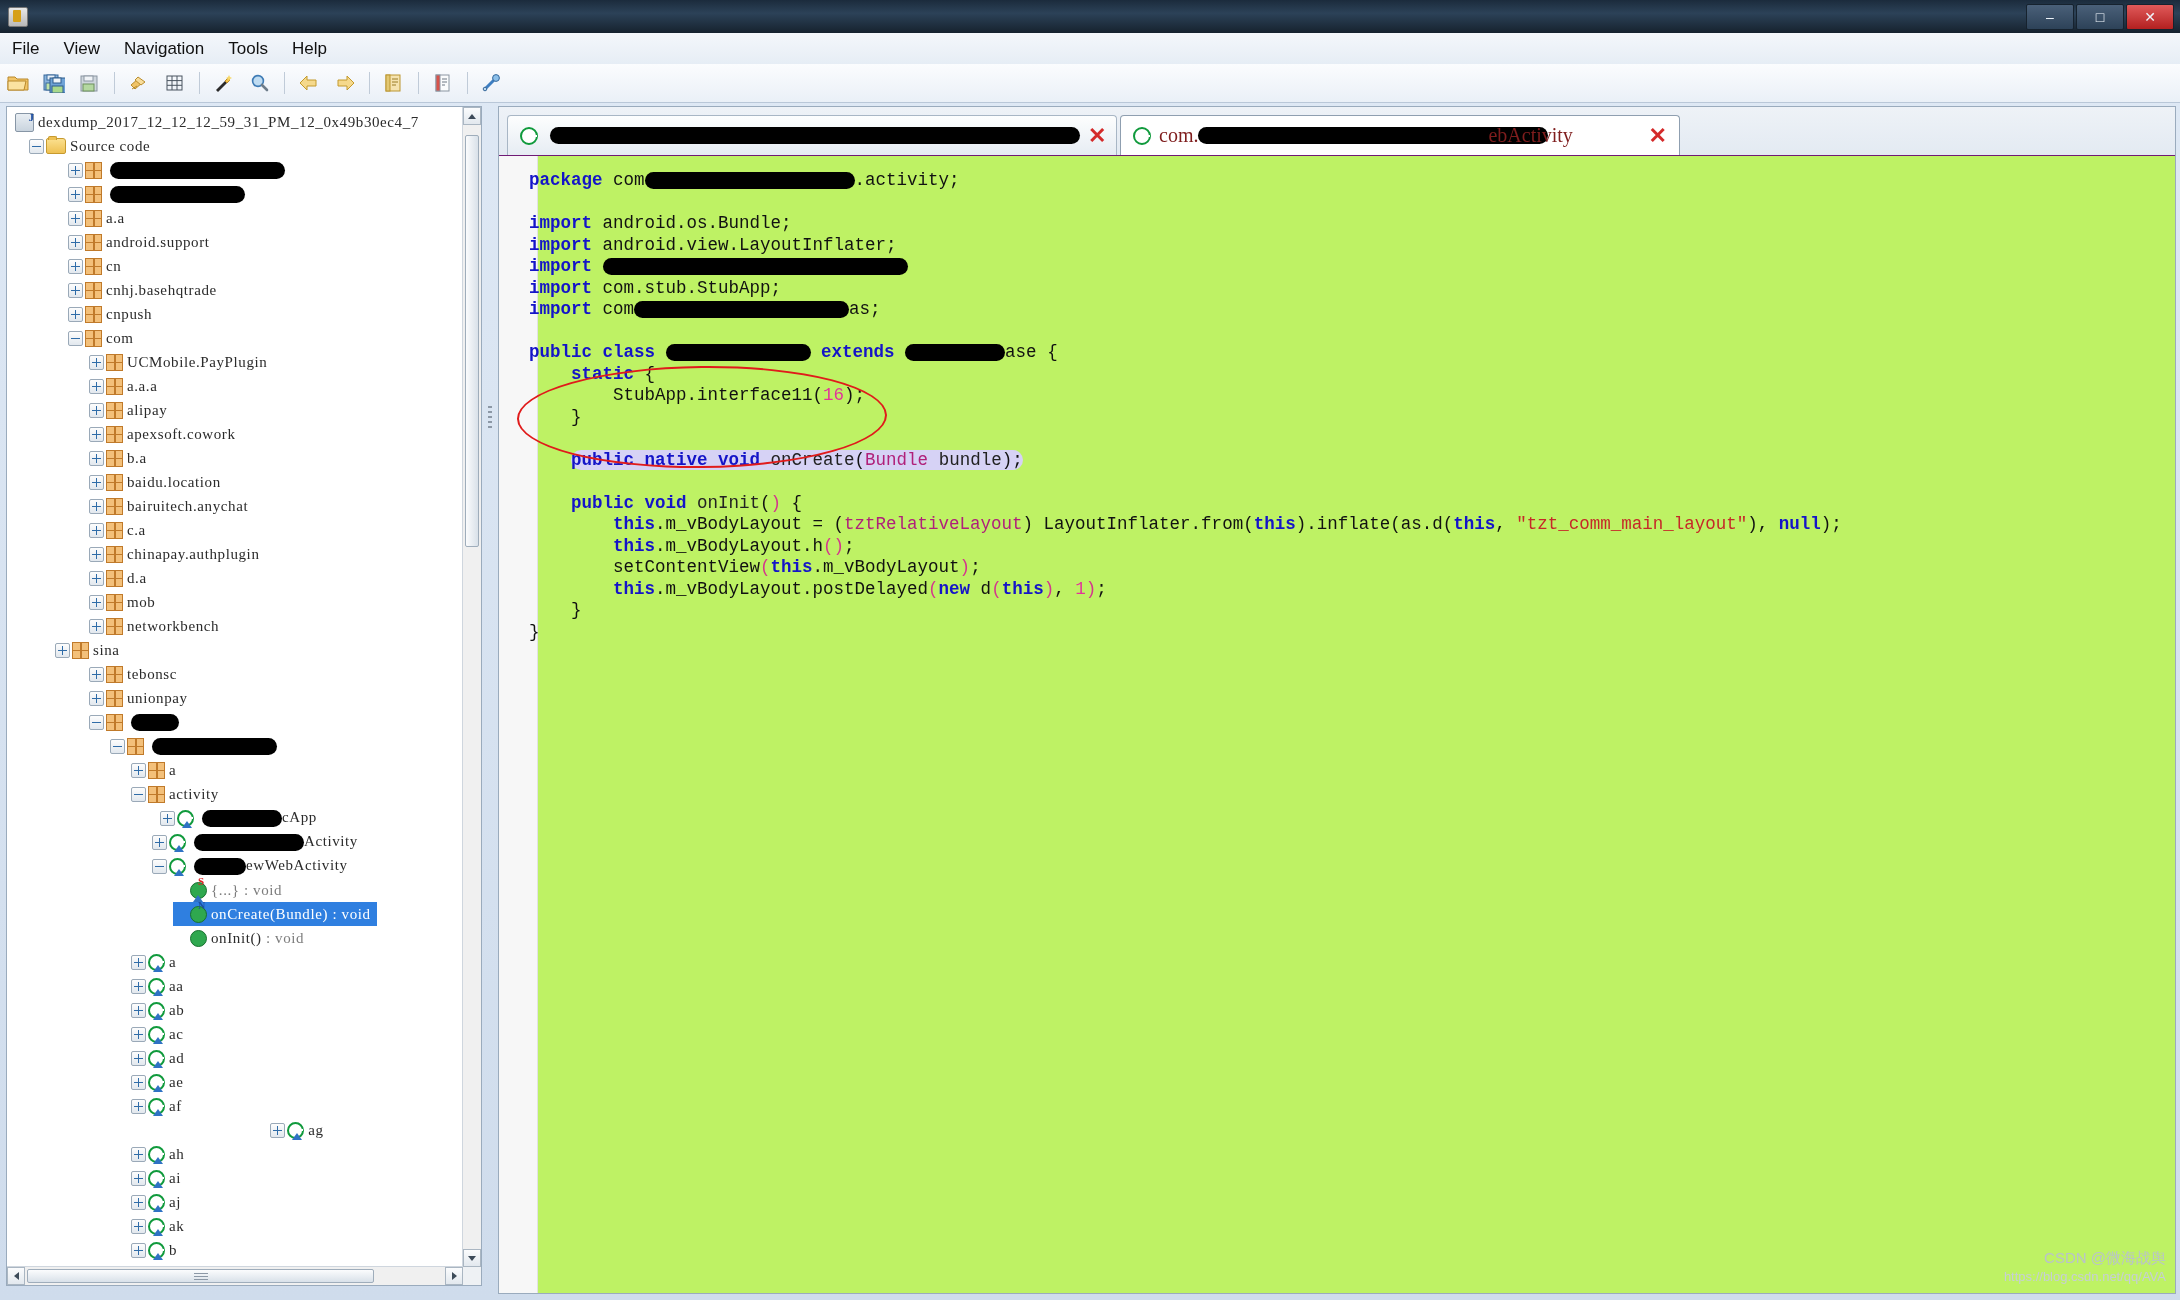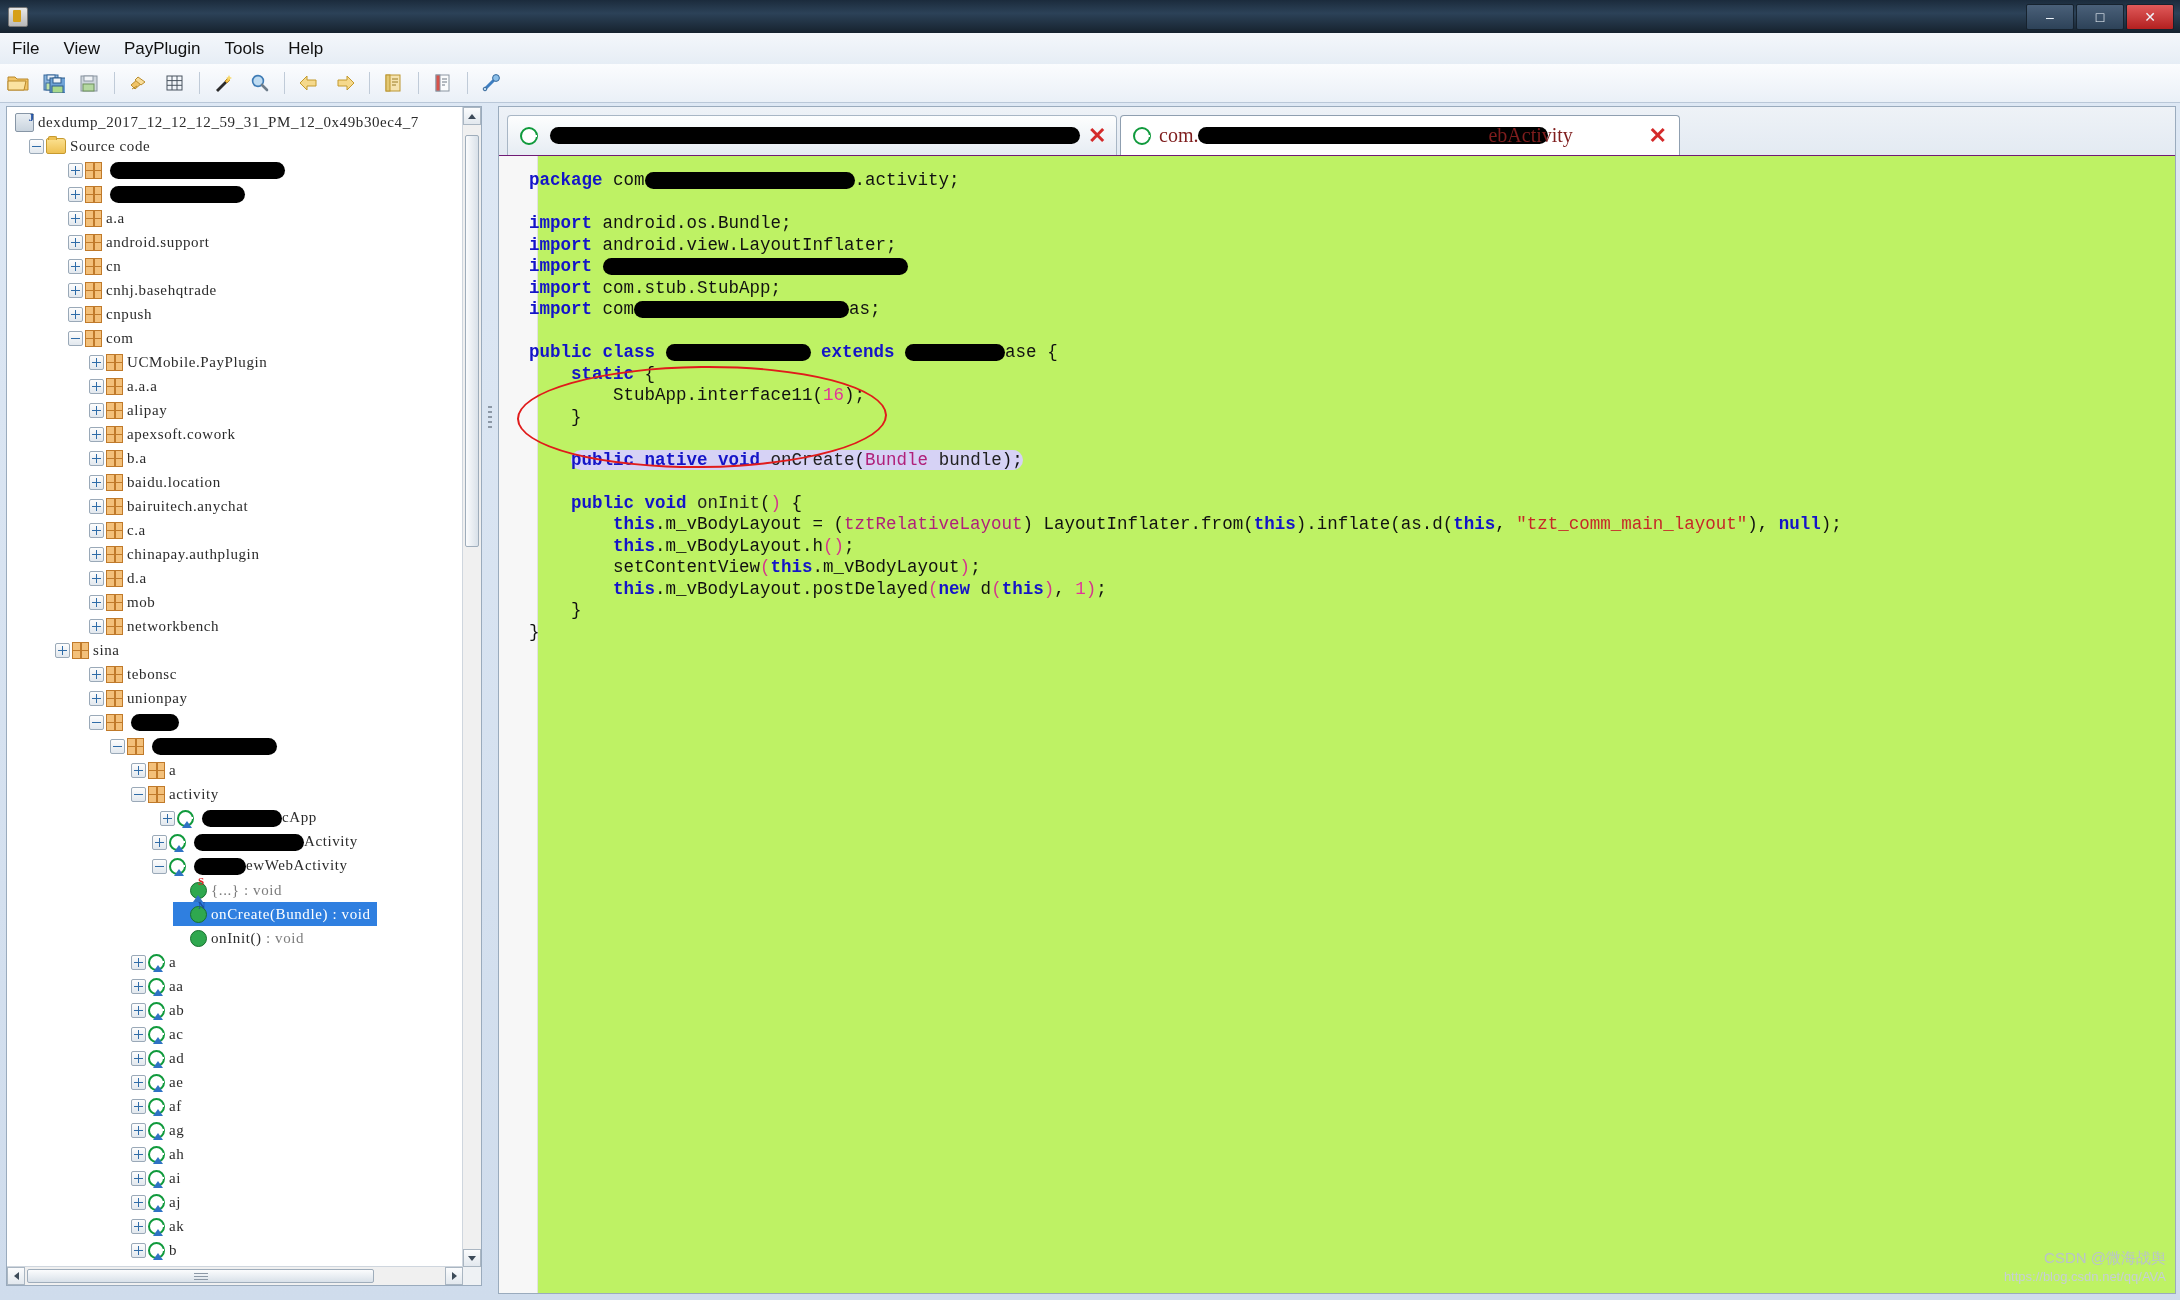--- a/index.html
+++ b/index.html
@@ -338,21 +338,21 @@
     <div class="winbtns">
       <div class="winbtn">–</div>
       <div class="winbtn">□</div>
       <div class="winbtn close">✕</div>
     </div>
   </div>
 
   <div class="menubar">
     <div class="menuitem">File</div>
     <div class="menuitem">View</div>
-    <div class="menuitem">PayPlugin</div>
+    <div class="menuitem">Navigation</div>
     <div class="menuitem">Tools</div>
     <div class="menuitem">Help</div>
   </div>
 
   <div class="toolbar">
     <div class="tbtn">
       <svg class="ico" width="22" height="20" viewBox="0 0 22 20">
         <path d="M1 4h7l2 2h11v11H1z" fill="#f2c568" stroke="#b8882a"></path>
         <path d="M1 8h18l-2 9H1z" fill="#fbe2a0" stroke="#b8882a"></path>
       </svg>
@@ -651,21 +651,21 @@
               <div class="trow" style="margin-left: 120px;">
                 <span class="handle plus"></span>
                 <span class="clsico withtri"></span>
                 <span class="lbl">ae</span>
               </div>
               <div class="trow" style="margin-left: 120px;">
                 <span class="handle plus"></span>
                 <span class="clsico withtri"></span>
                 <span class="lbl">af</span>
               </div>
-              <div class="trow" style="margin-left: 120px;">
+              <div class="trow" style="margin-left: 120px; justify-content: center;">
                 <span class="handle plus"></span>
                 <span class="clsico withtri"></span>
                 <span class="lbl">ag</span>
               </div>
               <div class="trow" style="margin-left: 120px;">
                 <span class="handle plus"></span>
                 <span class="clsico withtri"></span>
                 <span class="lbl">ah</span>
               </div>
               <div class="trow" style="margin-left: 120px;">

